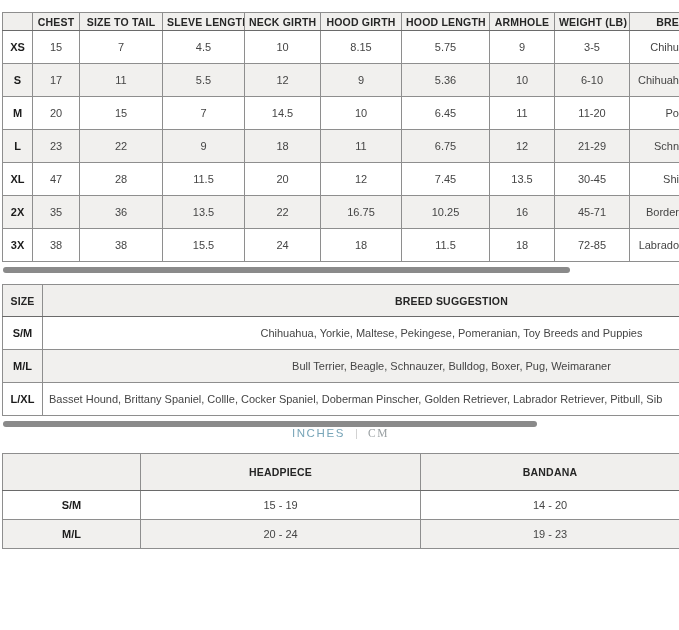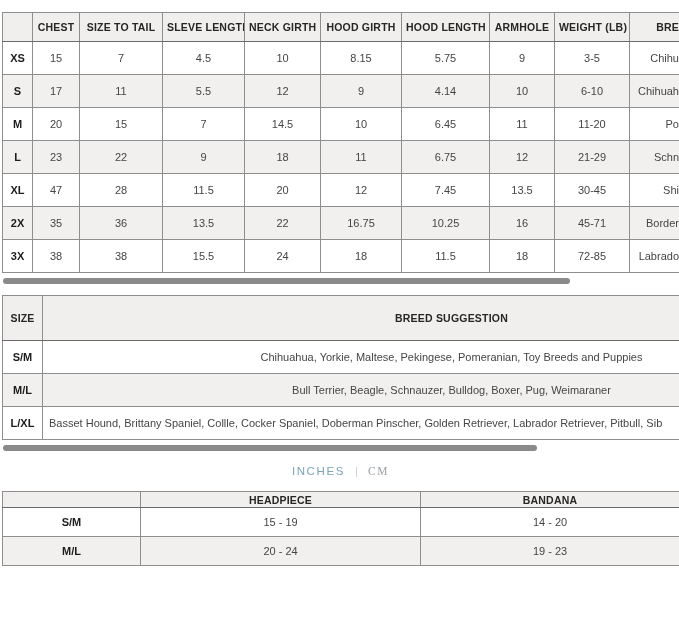--- a/index.html
+++ b/index.html
@@ -29,51 +29,51 @@
   }
   thead th {
     background: #f0efed; font-weight: 700; font-size: 10.5px;
     color: #262626; border-bottom-color: #6a6a6a; letter-spacing: .2px;
   }
   tr.alt td { background: #f1f0ee; }
   .size-cell { font-weight: 700; color: #1c1c1c; margin-left: 37px; }
 
   
   .t1 { width: 810px; }
-  .t1 th { height: 29px; }
+  .t1 th { height: 18px; }
   .t1 td { height: 33px; }
   .t1 .breed-cell, .t1 .breed-head { text-align: right; padding-right: 133px; }
 
   
   .scrollbar-thumb {
     height: 6px; background: #8a8a8a; border-radius: 3px; margin-left: 1px;
   }
   .sb1 { width: 567px; margin-top: 5px; }
   .sb2 { width: 534px; margin-top: 5px; }
 
   .title-accessories { margin-top: 18px; }
 
   
   .t2 { width: 858px; margin-top: 11px; }
-  .t2 th { height: 45px; }
+  .t2 th { height: 32px; }
   .t2 td { height: 33px; }
   #t2-body tr:nth-child(3) .breeds-cell { text-align: left; padding-left: 6px; }
 
   
   .unit-toggle {
-    margin-top: 14px; display: flex; justify-content: center; align-items: flex-end;
+    display: flex; justify-content: center; align-items: flex-end;
     gap: 10px; font-size: 11.5px; letter-spacing: 1.6px; font-weight: 500;
   }
   .unit-active { cursor: pointer; }
   .unit-inactive { cursor: pointer; font-family: Liberation Serif, serif; }
   .unit-divider { color: #cfcfcf; font-weight: 400; letter-spacing: 0; }
 
   
   .t3 { width: 677px; margin-top: 14px; }
-  .t3 th { height: 16px; }
+  .t3 th { height: 37px; }
   .t3 td { height: 29px; }
 </style>
 </head>
 <body>
 
 <div class="page">
 
 
   <div class="clip" style="margin-top:9px">
     <table class="t1">
@@ -117,21 +117,21 @@
     <td class="breed-cell">Chihu</td>
   </tr>
 
   <tr class="alt">
     <td class="size-cell">S</td>
     <td>17</td>
     <td>11</td>
     <td>5.5</td>
     <td>12</td>
     <td>9</td>
-    <td>4.14</td>
+    <td>5.36</td>
     <td>10</td>
     <td>6-10</td>
     <td class="breed-cell">Chihuah</td>
   </tr>
 
   <tr>
     <td class="size-cell">M</td>
     <td>20</td>
     <td>15</td>
     <td>7</td>

